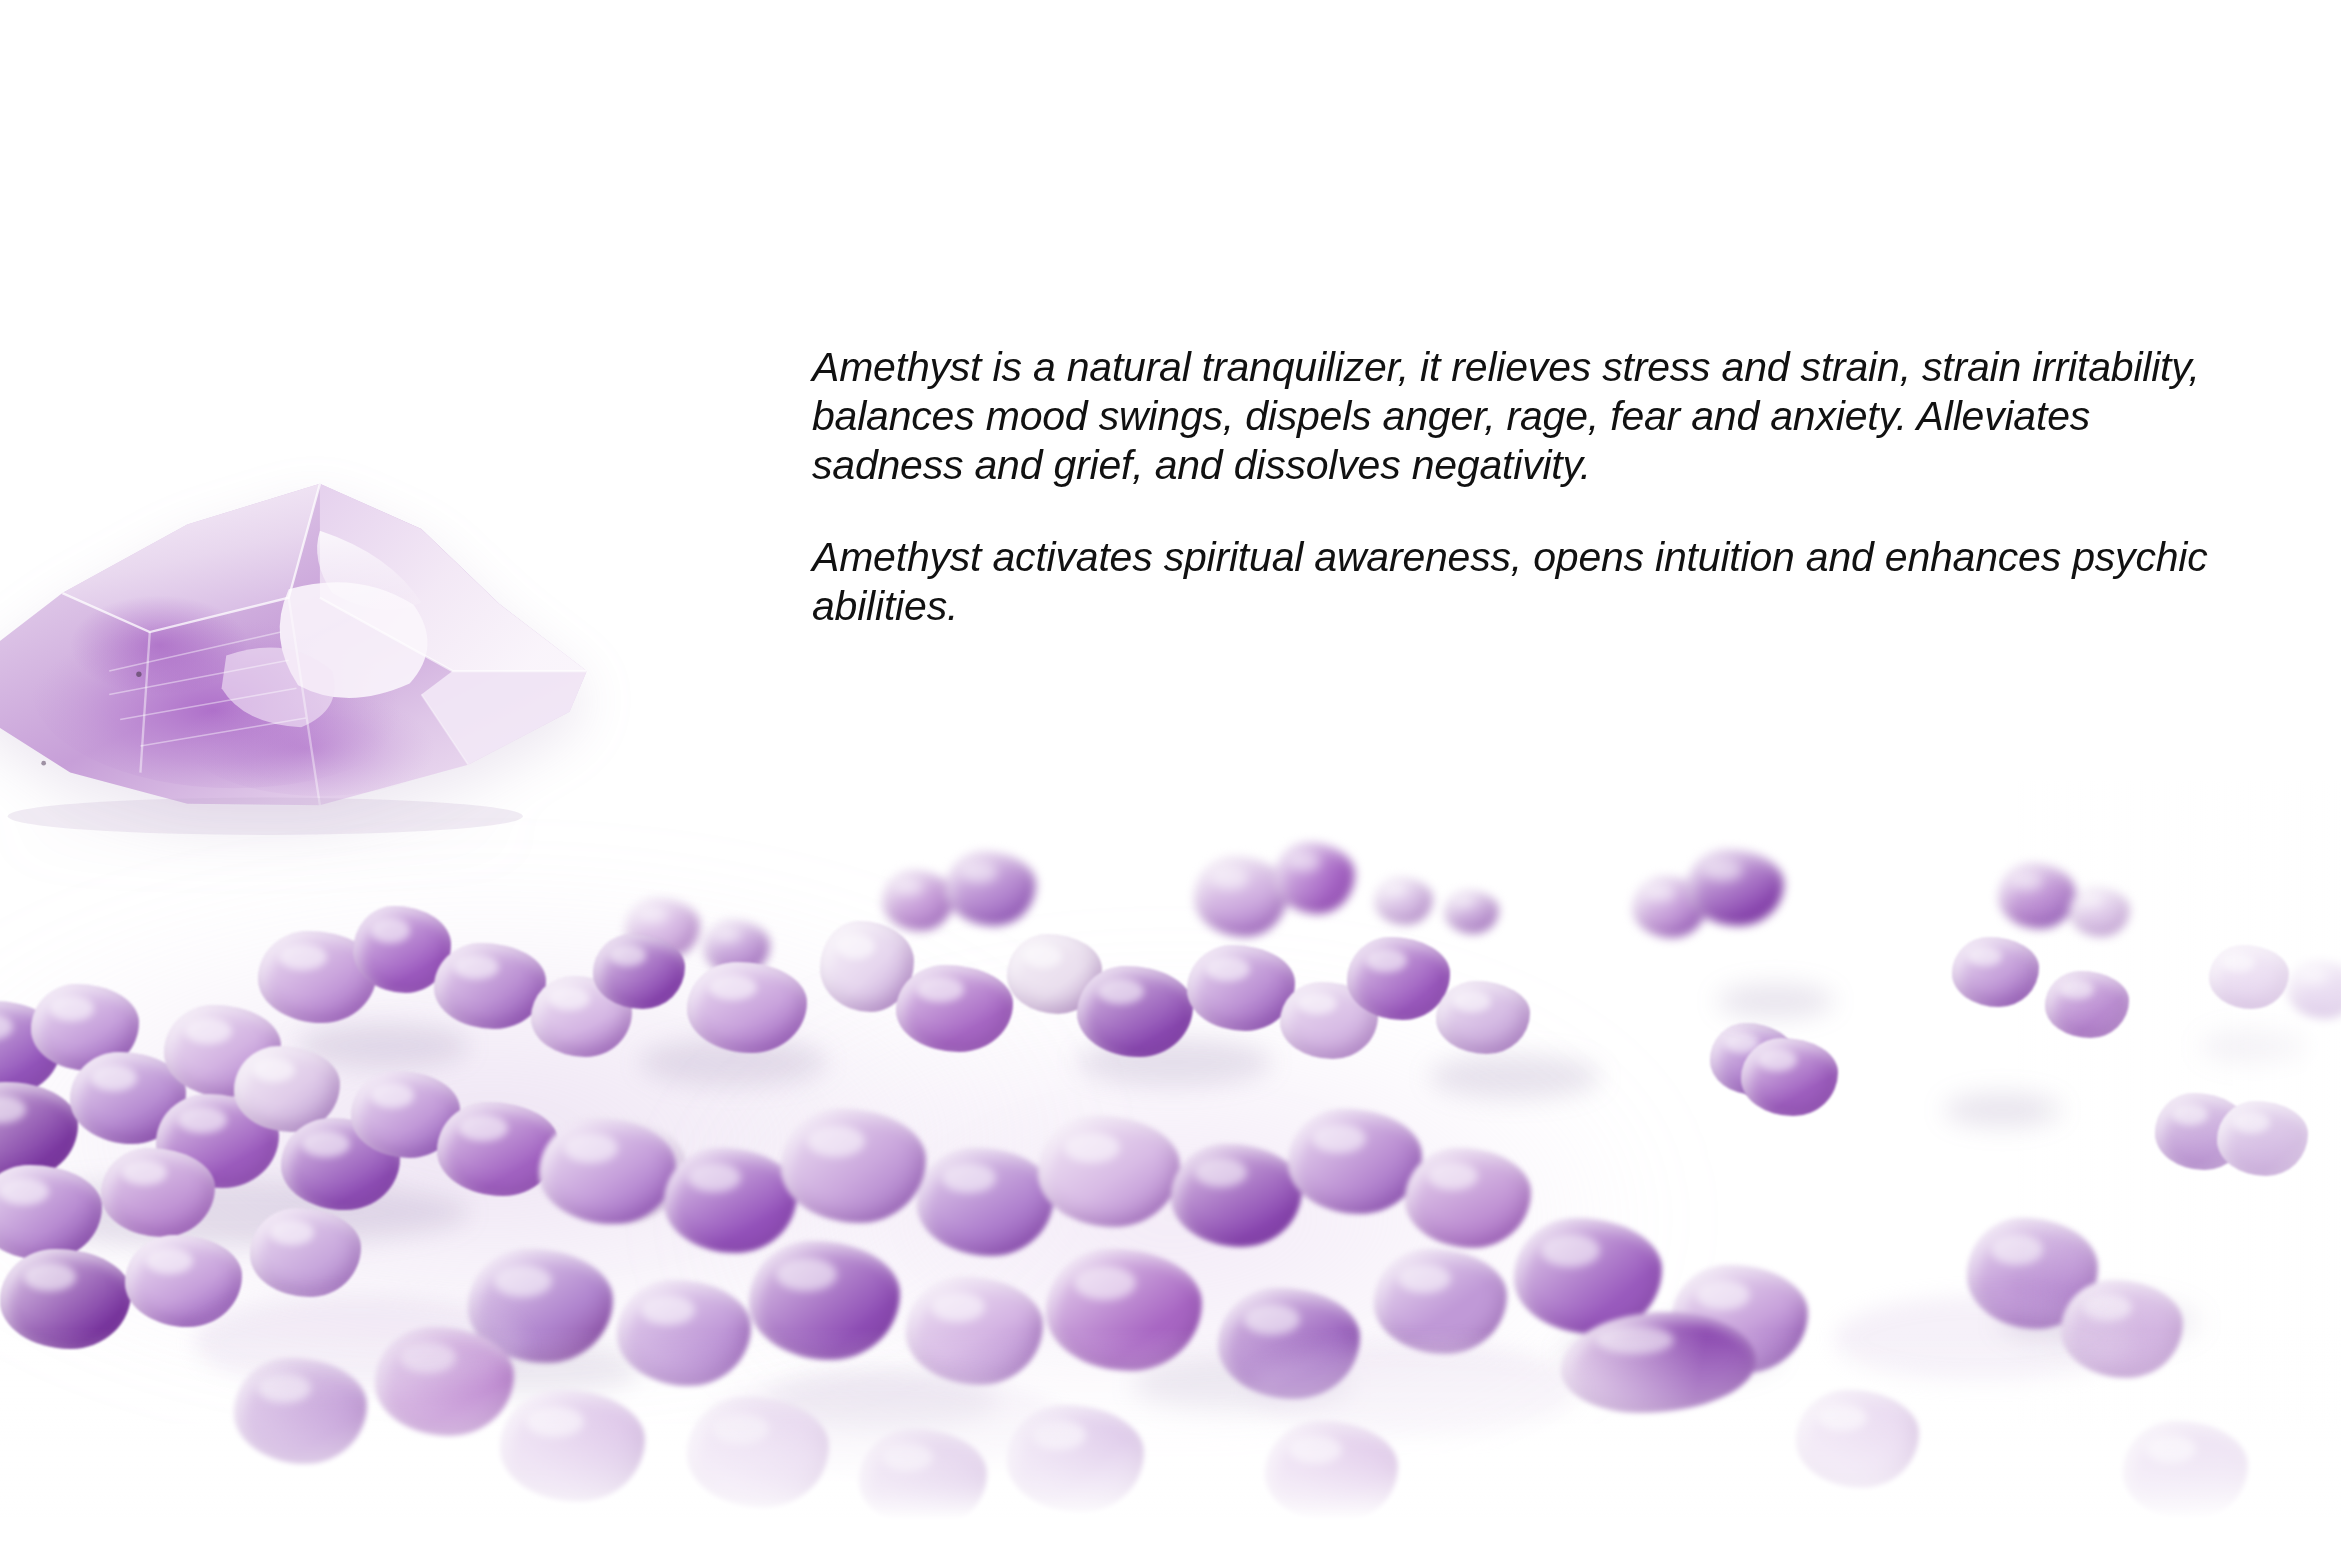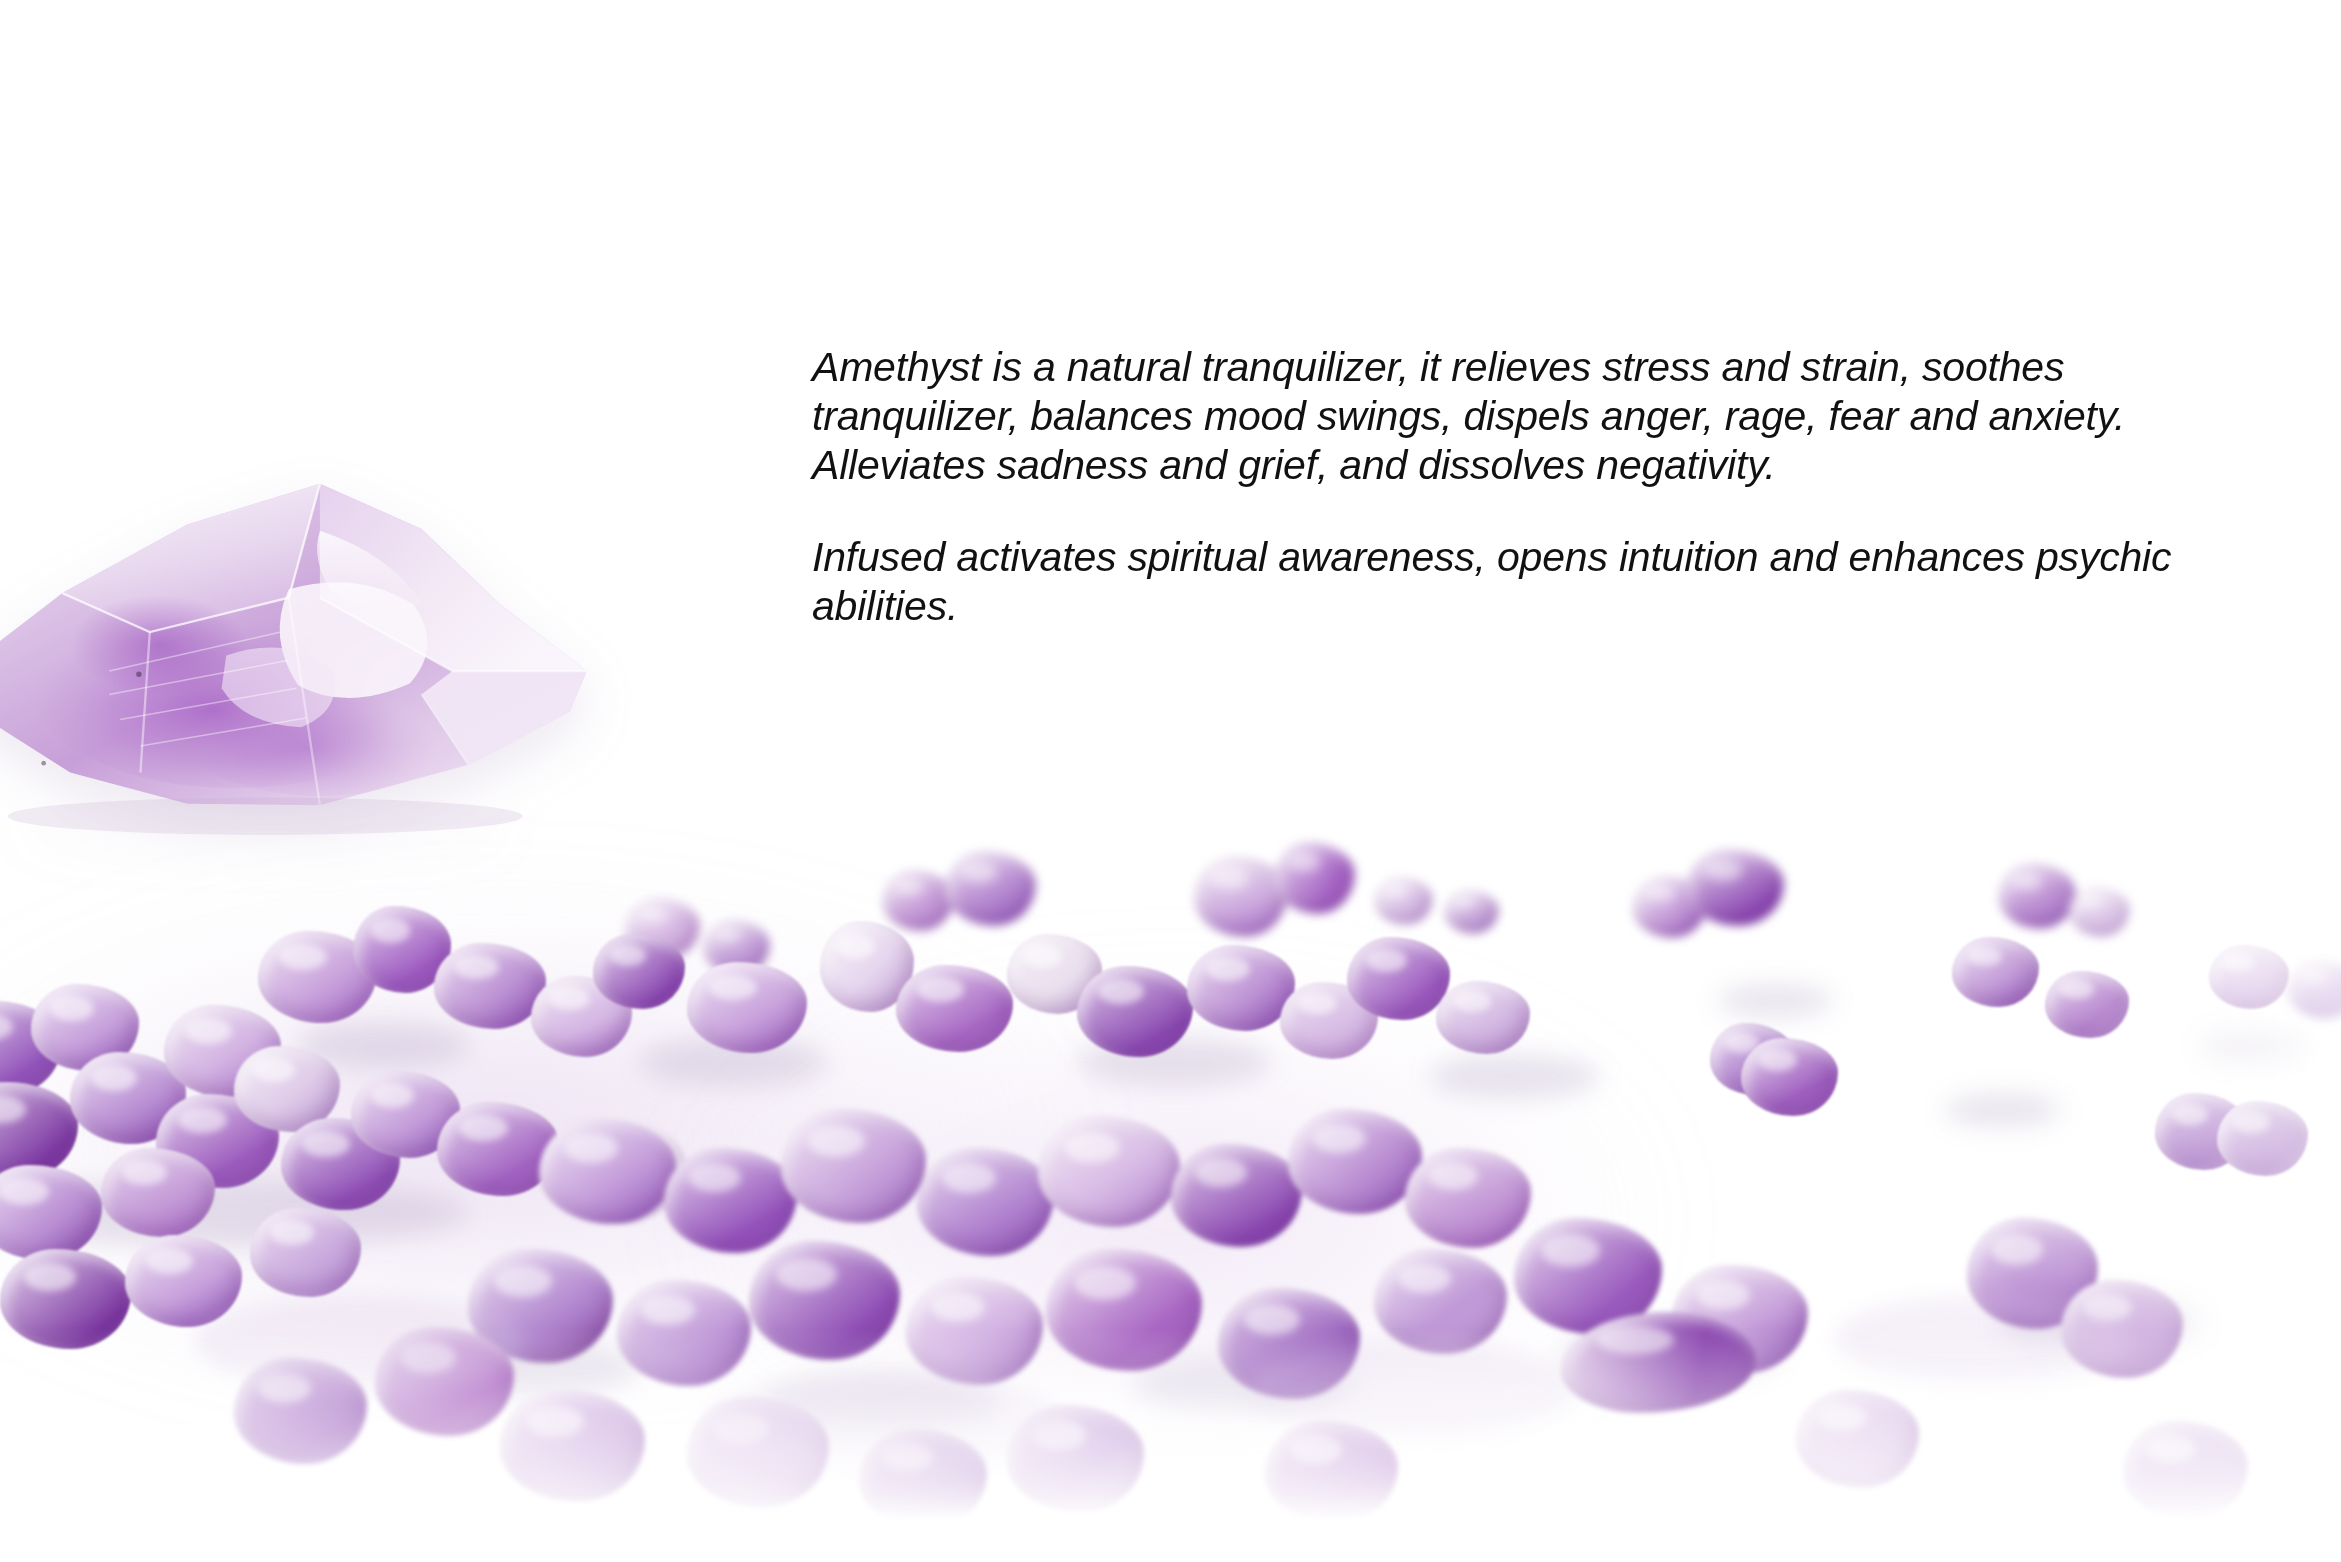--- a/index.html
+++ b/index.html
@@ -321,18 +321,18 @@
     <div class="refl" style="left:703px; top:1374px; width:359px; height:101px; background:#dcc9e7;"></div>
     <div class="refl" style="left:1249px; top:1343px; width:328px; height:94px; background:#dbc8e6;"></div>
     <div class="refl" style="left:1835px; top:1296px; width:297px; height:86px; background:#ddcbe8;"></div>
 
     <div id="right-fade"></div>
     <div id="floor-fade"></div>
   </div>
 
 
   <div id="copy">
-    <p class="para">Amethyst is a natural tranquilizer, it relieves stress and strain, soothes tranquilizer, balances mood swings, dispels anger, rage, fear and anxiety. Alleviates sadness and grief, and dissolves negativity.</p>
-    <p class="para">Infused activates spiritual awareness, opens intuition and enhances psychic abilities.</p>
+    <p class="para">Amethyst is a natural tranquilizer, it relieves stress and strain, strain irritability, balances mood swings, dispels anger, rage, fear and anxiety. Alleviates sadness and grief, and dissolves negativity.</p>
+    <p class="para">Amethyst activates spiritual awareness, opens intuition and enhances psychic abilities.</p>
   </div>
 
 </div>
 
 
 </body></html>

